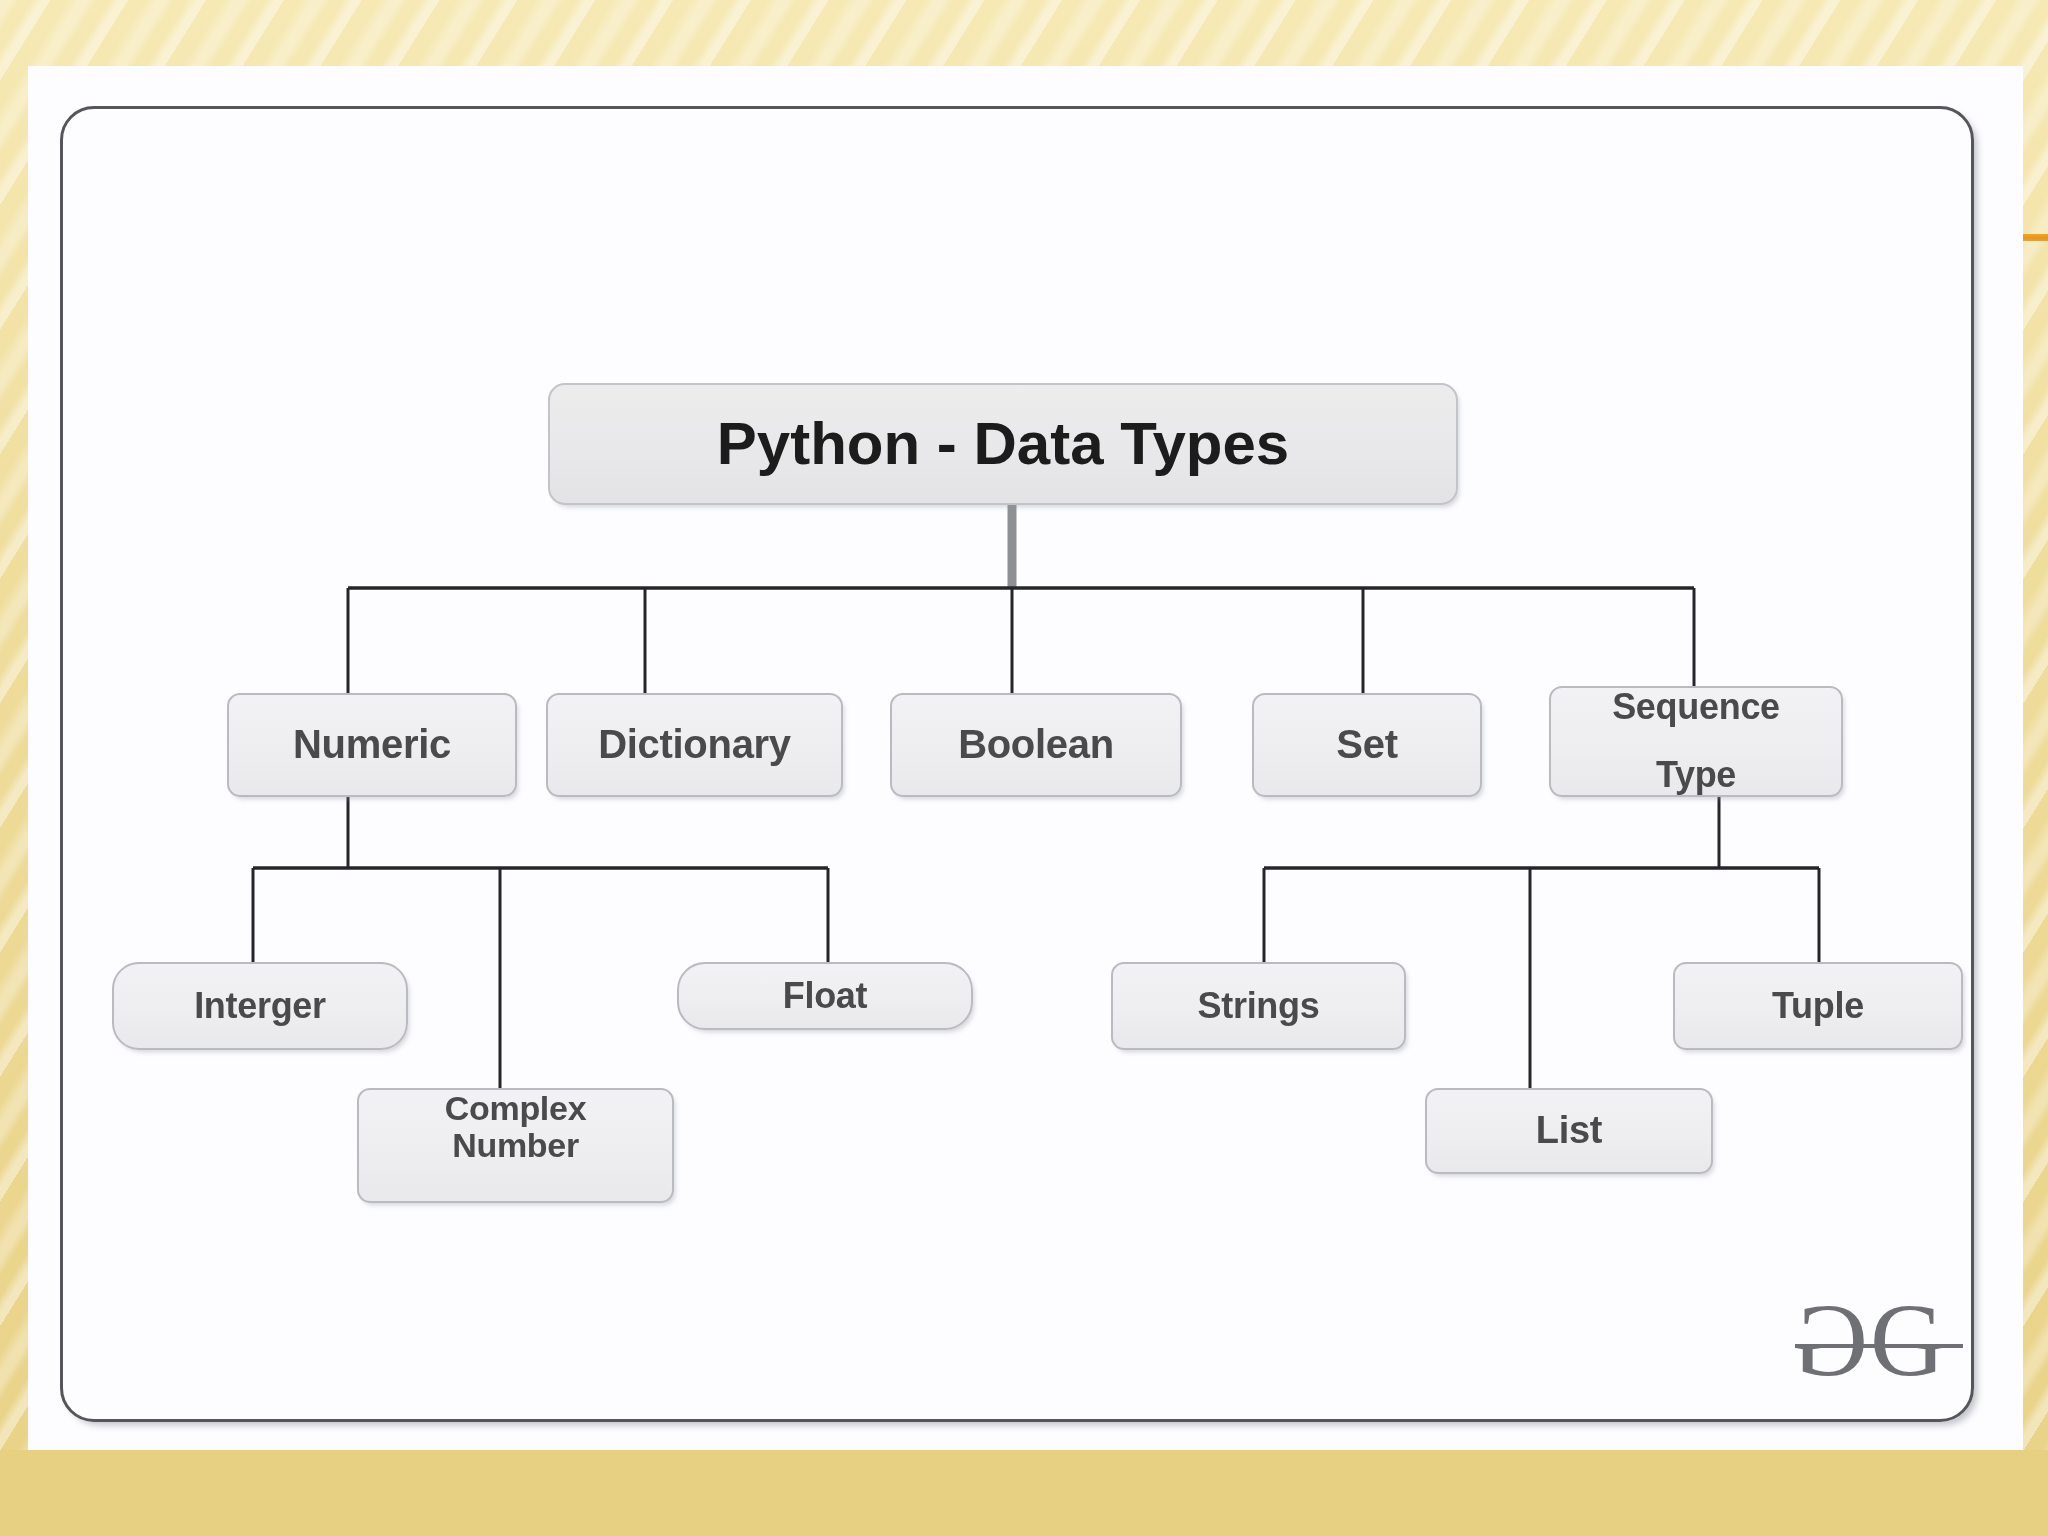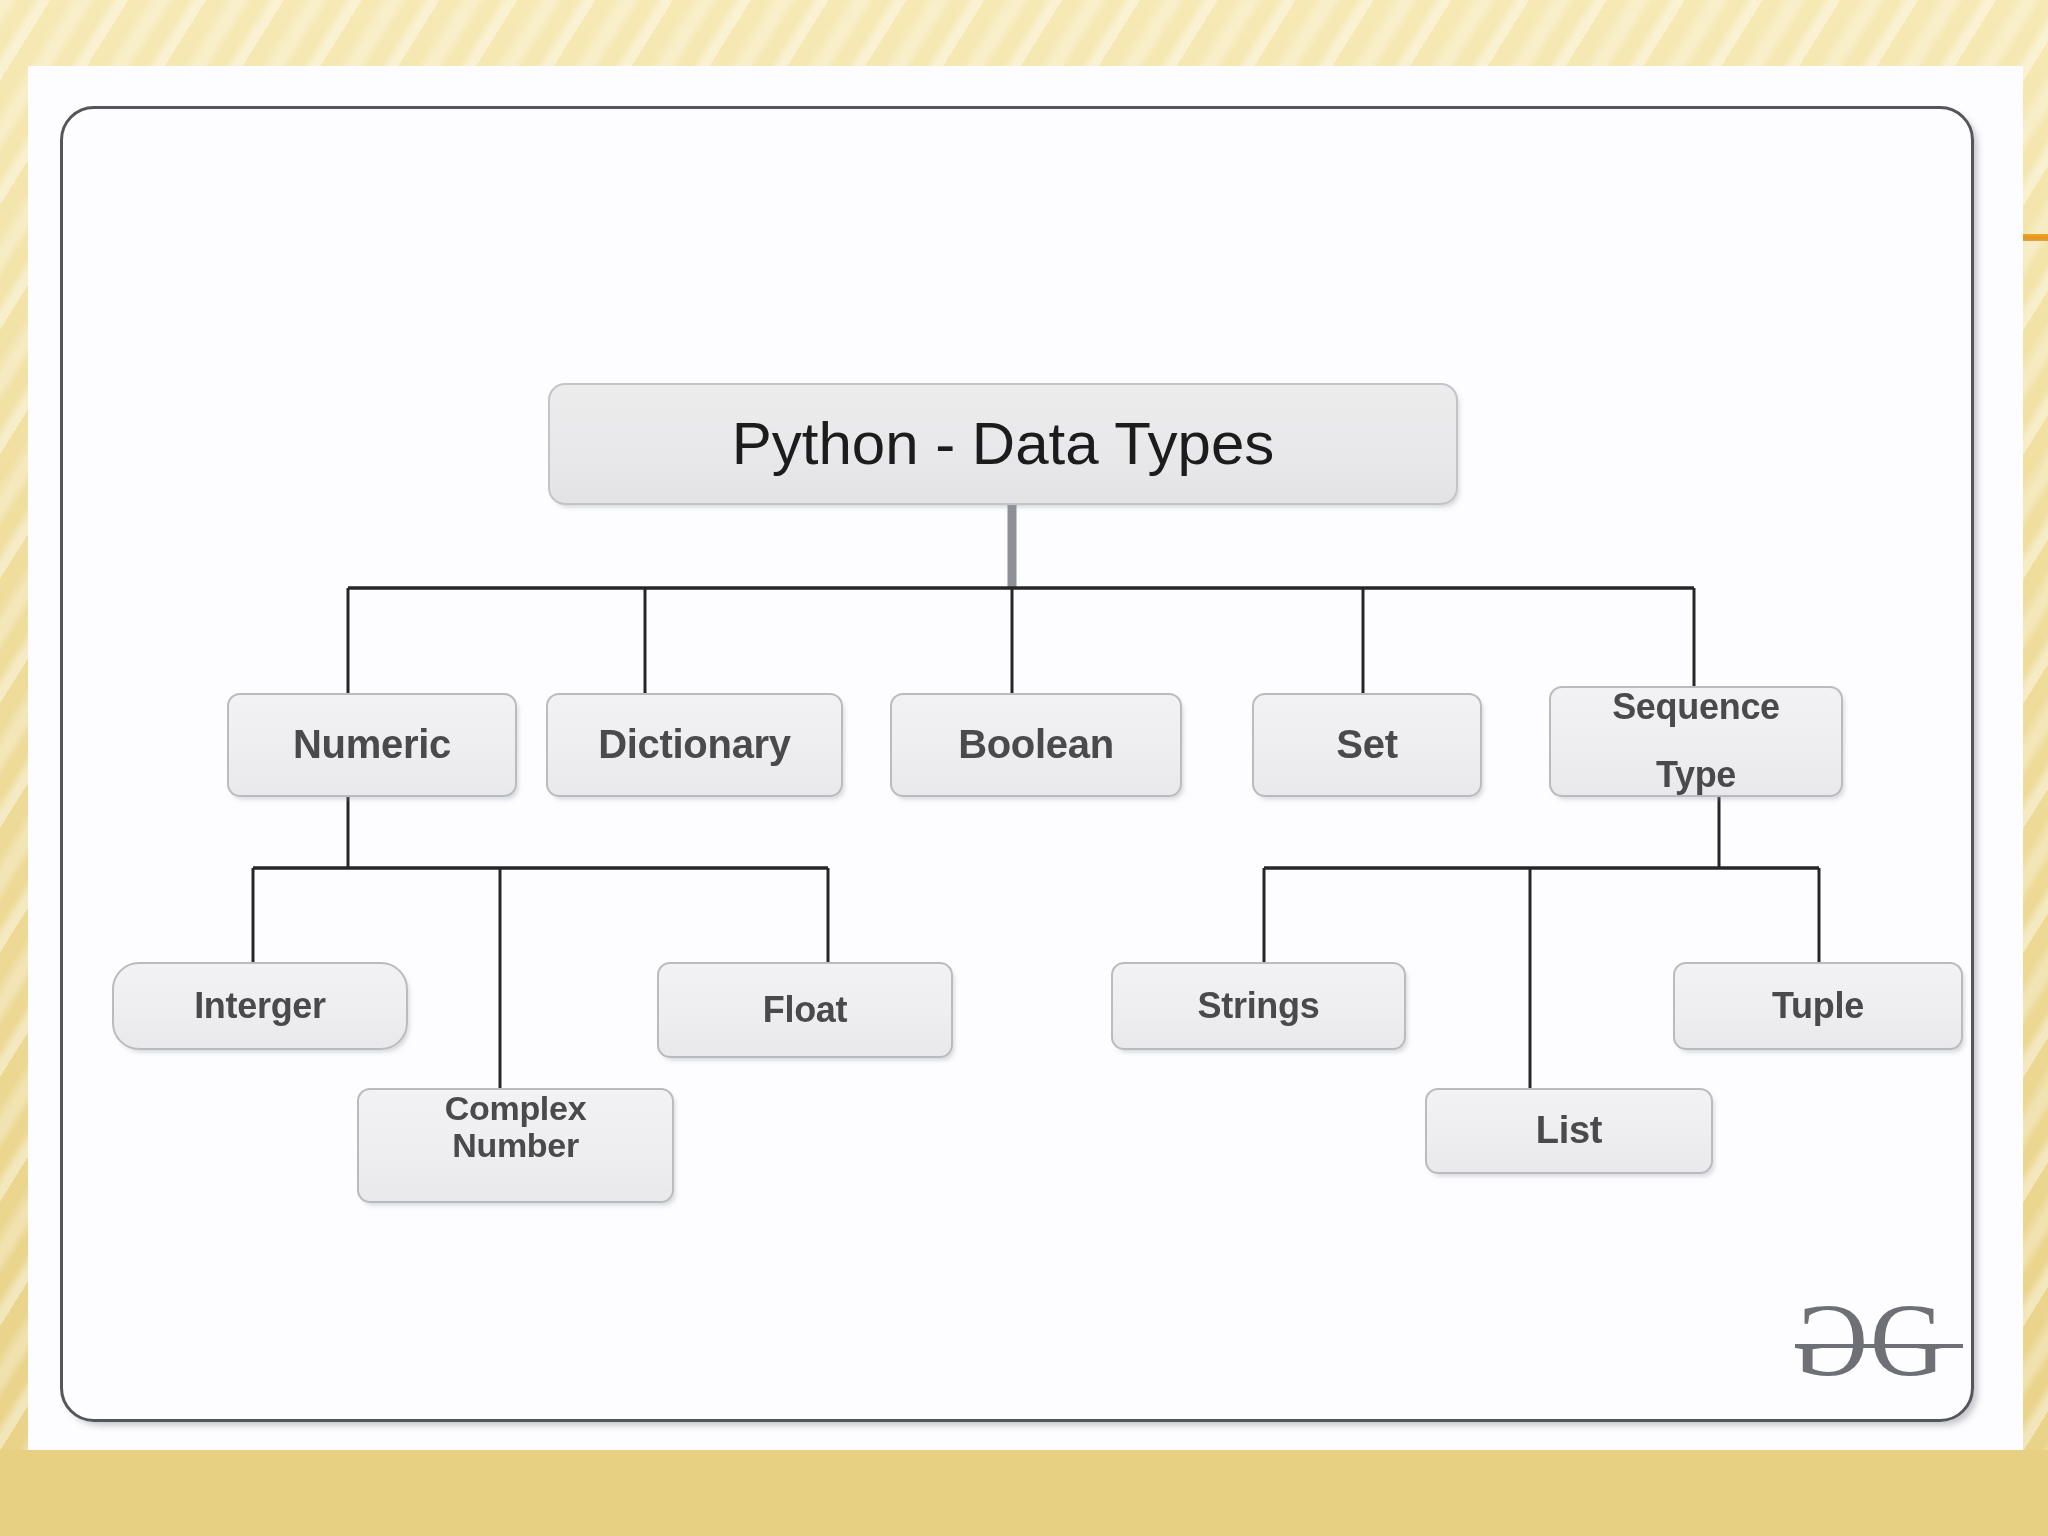--- a/index.html
+++ b/index.html
@@ -108,21 +108,21 @@
     font-weight: bold;
     line-height: 1.08;
     letter-spacing: -0.3px;
   }
 
   .node.root {
     border: 2px solid #c3c4c8;
     border-radius: 17px;
     background: linear-gradient(180deg, #ececed 0%, #e8e8ea 60%, #e3e3e6 100%);
     color: #1c1c1c;
-    font-weight: normal;
+    font-weight: bold;
     letter-spacing: 0px;
   }
 
   .node .label {
     display: block;
     padding: 0 6px;
   }
 
   
   .gfg-logo {
@@ -224,21 +224,21 @@
 
     <div class="node" style="left:112px; top:962px; width:296px; height:88px; font-size:36px;border-radius:27px;">
       <span class="label">Interger</span>
     </div>
 
     <div class="node" style="left:357px; top:1088px; width:317px; height:115px; font-size:34px; flex-direction:column; justify-content:flex-start;">
       <span class="label">Complex</span>
       <span class="label">Number</span>
     </div>
 
-    <div class="node" style="left:657px; top:962px; width:296px; height:96px; font-size:36px;">
+    <div class="node" style="left:677px; top:962px; width:296px; height:68px; font-size:36px;border-radius:28px;">
       <span class="label">Float</span>
     </div>
 
     <div class="node" style="left:1111px; top:962px; width:295px; height:88px; font-size:36px;">
       <span class="label">Strings</span>
     </div>
 
     <div class="node" style="left:1393px; top:1088px; width:288px; height:86px; font-size:38px;margin-left:32px;">
       <span class="label">List</span>
     </div>

